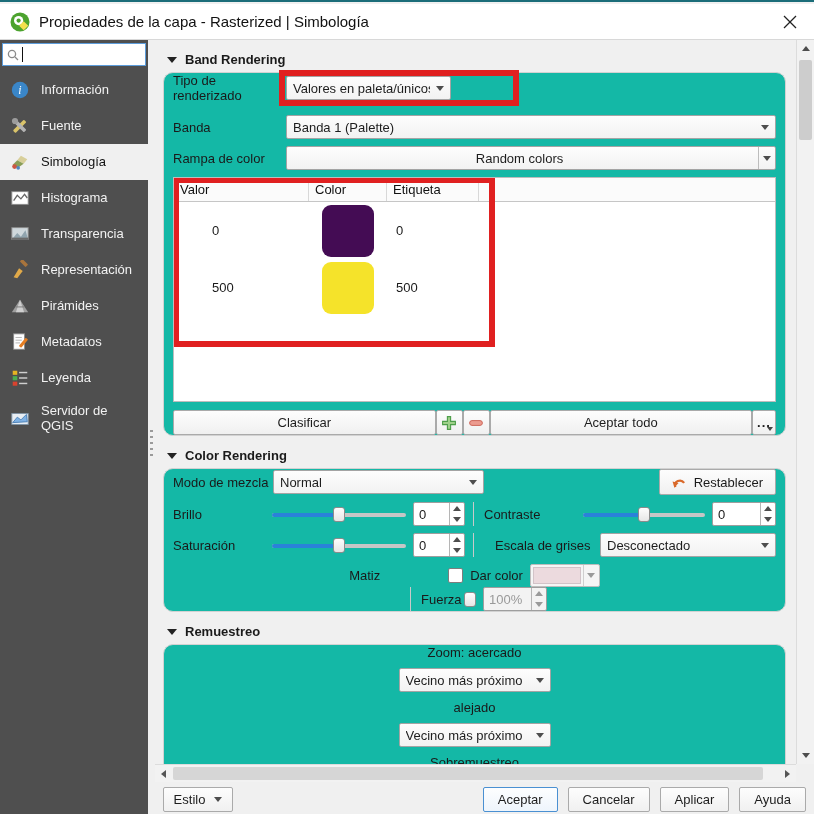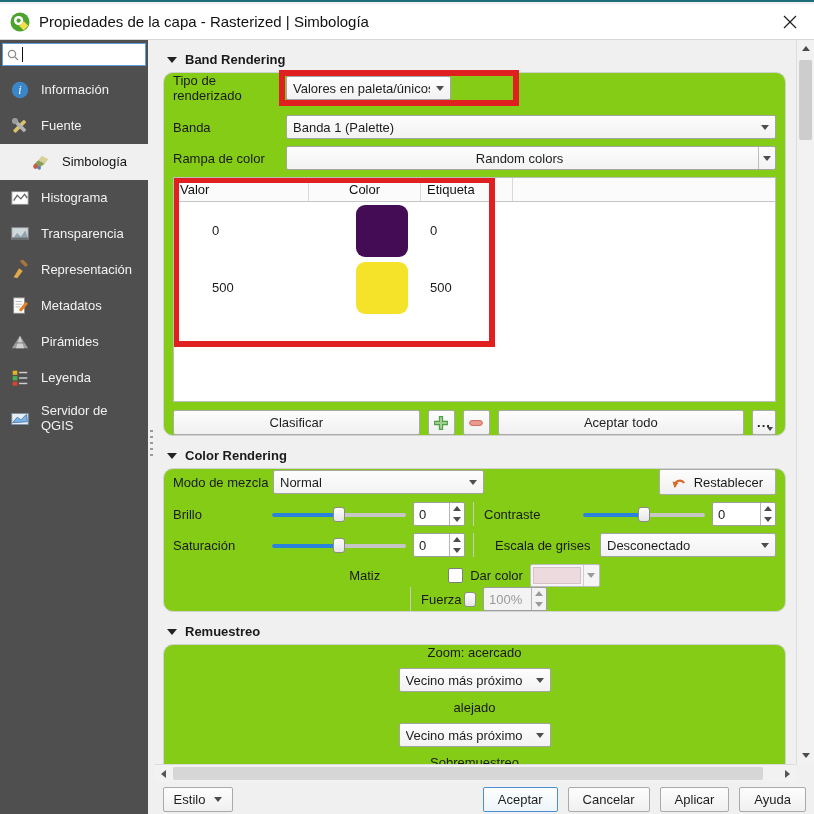--- a/index.html
+++ b/index.html
@@ -16,63 +16,63 @@
   .titlebar .title{font-size:15px;color:#111;}
   .close-btn{margin-left:auto;width:28px;height:28px;display:flex;align-items:center;justify-content:center;cursor:default;}
   
   .sidebar{position:absolute;left:0;top:38px;width:148px;height:776px;background:#4f4f4f;}
   .searchbox{position:absolute;left:2px;top:3px;width:144px;height:23px;background:#fff;
     border:1px solid #5d9ddb;display:flex;align-items:center;padding:0 4px;gap:3px;}
   .searchbox input{border:none;outline:none;width:100px;height:18px;font:13px "Liberation Sans",sans-serif;}
   .caret{width:1px;height:15px;background:#111;}
   .side-list{position:absolute;top:32px;left:0;width:148px;}
   .side-item{display:flex;align-items:center;gap:8px;height:36px;padding-left:7px;color:#f2f2f2;cursor:default;}
-  .side-item.selected{background:#f0f0f0;color:#111;justify-content:center;}
+  .side-item.selected{background:#f0f0f0;color:#111;}
   .side-item .ic{width:26px;height:22px;display:flex;align-items:center;justify-content:center;flex:0 0 26px;}
   .side-item.tall{height:46px;}
   .side-item .lbl{line-height:1.15;}
   
   .splitter{position:absolute;left:148px;top:38px;width:7px;height:776px;background:#f0f0f0;}
   .split-grip{position:absolute;left:2px;top:390px;width:3px;height:30px;
     background:repeating-linear-gradient(#9a9a9a 0 2px, transparent 2px 6px);}
   
   .main{position:absolute;left:155px;top:38px;width:641px;height:724px;background:#f0f0f0;
     padding:6px 10px 0 8px;overflow:hidden;}
   .sect-head{display:flex;align-items:center;gap:8px;font-weight:bold;font-size:13px;
     margin:6px 0 5px 4px;cursor:default;}
   .tri-down{width:0;height:0;border-left:5px solid transparent;border-right:5px solid transparent;border-top:6px solid #222;}
-  .frame{border:1px solid #d2d2d2;border-radius:10px;padding:0 9px;background:#84cc16;}
+  .frame{border:1px solid #d2d2d2;border-radius:10px;padding:0 9px;background:#14b8a6;}
   .row{display:flex;align-items:center;margin-bottom:7px;}
   .row:last-child{margin-bottom:0;flex-direction:column;}
   .flabel{flex:0 0 113px;color:#1a1a1a;}
   
   .dd{height:24px;background:linear-gradient(#fdfdfd,#f2f2f2);border:1px solid #a4a4a4;border-radius:2px;
     display:flex;align-items:center;padding:0 6px;gap:6px;cursor:default;color:#1d1d1d;}
   .dd .txt{flex:1;white-space:nowrap;overflow:hidden;}
   .dd .arr{width:0;height:0;border-left:4px solid transparent;border-right:4px solid transparent;border-top:5px solid #4d4d4d;flex:0 0 auto;}
   .dd.split{padding:0;}
   .dd.split .txt{text-align:center;padding:0 4px;}
   .dd.split .arrbox{width:17px;align-self:stretch;border-left:1px solid #bdbdbd;display:flex;align-items:center;justify-content:center;}
   .grow{flex:1;}
   
   .renderer-wrap{position:relative;width:165px;}
   .redbox1{position:absolute;left:-7px;top:-6px;width:240px;height:36px;border:6px solid #e02020;pointer-events:none;z-index:6;}
   
   .ptable{position:relative;margin-top:3px;height:225px;background:#fff;border:1px solid #bdbdbd;overflow:hidden;}
   .t-head{display:flex;height:24px;background:#fbfbfb;border-bottom:1px solid #c6c6c6;}
   .t-h{border-right:1px solid #d8d8d8;display:flex;align-items:center;padding-left:6px;color:#111;}
-  .c1{flex:0 0 135px;} .c2{flex:0 0 78px;margin-left:34px;} .c3{flex:0 0 92px;} .c4{flex:1;border-right:none;}
+  .c1{flex:0 0 135px;} .c2{flex:0 0 78px;} .c3{flex:0 0 92px;} .c4{flex:1;border-right:none;}
   .t-row{display:flex;height:57px;align-items:center;}
   .t-c{display:flex;align-items:center;height:100%;}
   .t-c.c1{padding-left:38px;} .t-c.c3{padding-left:9px;}
   .t-c.c2{justify-content:center;}
   .swatch{width:52px;height:52px;border-radius:9px;}
   .redbox2{position:absolute;left:-1px;top:-1px;width:322px;height:170px;border:6px solid #e02020;pointer-events:none;z-index:6;}
   
-  .btnrow{display:flex;gap:8px;margin-top:8px;align-items:flex-start;}
+  .btnrow{display:flex;gap:0;margin-top:8px;align-items:flex-start;}
   .btn{height:25px;background:linear-gradient(#fdfdfd,#f0f0f0);border:1px solid #aaaaaa;border-radius:2px;
     display:flex;align-items:center;justify-content:center;padding:0 14px;cursor:default;color:#1d1d1d;}
   .btn.wide{flex:1;}
   .btn.sq{width:27px;padding:0;}
   .btn.more{width:24px;padding:0;position:relative;font-weight:bold;letter-spacing:1px;}
   .btn.more .mini-arr{position:absolute;right:2px;bottom:3px;width:0;height:0;
     border-left:3px solid transparent;border-right:3px solid transparent;border-top:4px solid #444;}
   
   .half{display:flex;align-items:center;flex:1;gap:7px;}
   .half.right{border-left:1px solid #c9c9c9;padding-left:10px;margin-left:8px;}
@@ -201,38 +201,38 @@
         <svg width="20" height="20" viewBox="0 0 22 22">
             <rect x="11" y="1" width="9" height="4" rx="1" transform="rotate(45 15 3)" fill="#a8743c"></rect>
             <polygon points="4,19 10,9 14,12 8,20" fill="#e0a949"></polygon>
           </svg>
       </span>
       <span class="lbl">Representación</span>
     </div>
     <div class="side-item">
       <span class="ic">
         <svg width="20" height="20" viewBox="0 0 22 22">
+            <polygon points="11,4 20,18 2,18" fill="#9e9e9e"></polygon>
+            <polygon points="11,4 15.5,18 6.5,18" fill="#cfcfcf"></polygon>
+            <polyline points="6,12 16,12" stroke="#777" fill="none"></polyline>
+          </svg>
+      </span>
+      <span class="lbl">Pirámides</span>
+    </div>
+    <div class="side-item">
+      <span class="ic">
+        <svg width="20" height="20" viewBox="0 0 22 22">
             <rect x="4" y="2" width="12" height="17" fill="#fff" stroke="#8a8a8a"></rect>
             <line x1="6" y1="6" x2="13" y2="6" stroke="#b0b0b0"></line>
             <line x1="6" y1="9" x2="13" y2="9" stroke="#b0b0b0"></line>
             <line x1="6" y1="12" x2="11" y2="12" stroke="#b0b0b0"></line>
             <rect x="13" y="6" width="3.4" height="12" rx="1" transform="rotate(40 15 12)" fill="#e67e22"></rect>
           </svg>
       </span>
       <span class="lbl">Metadatos</span>
-    </div>
-    <div class="side-item">
-      <span class="ic">
-        <svg width="20" height="20" viewBox="0 0 22 22">
-            <polygon points="11,4 20,18 2,18" fill="#9e9e9e"></polygon>
-            <polygon points="11,4 15.5,18 6.5,18" fill="#cfcfcf"></polygon>
-            <polyline points="6,12 16,12" stroke="#777" fill="none"></polyline>
-          </svg>
-      </span>
-      <span class="lbl">Pirámides</span>
     </div>
     <div class="side-item">
       <span class="ic">
         <svg width="20" height="20" viewBox="0 0 22 22">
             <rect x="3" y="3" width="5" height="4.5" fill="#e6b422"></rect>
             <rect x="3" y="9" width="5" height="4.5" fill="#4caf50"></rect>
             <rect x="3" y="15" width="5" height="4.5" fill="#d9432f"></rect>
             <line x1="10" y1="5" x2="19" y2="5" stroke="#cfcfcf" stroke-width="1.6"></line>
             <line x1="10" y1="11" x2="19" y2="11" stroke="#cfcfcf" stroke-width="1.6"></line>
             <line x1="10" y1="17" x2="19" y2="17" stroke="#cfcfcf" stroke-width="1.6"></line>

